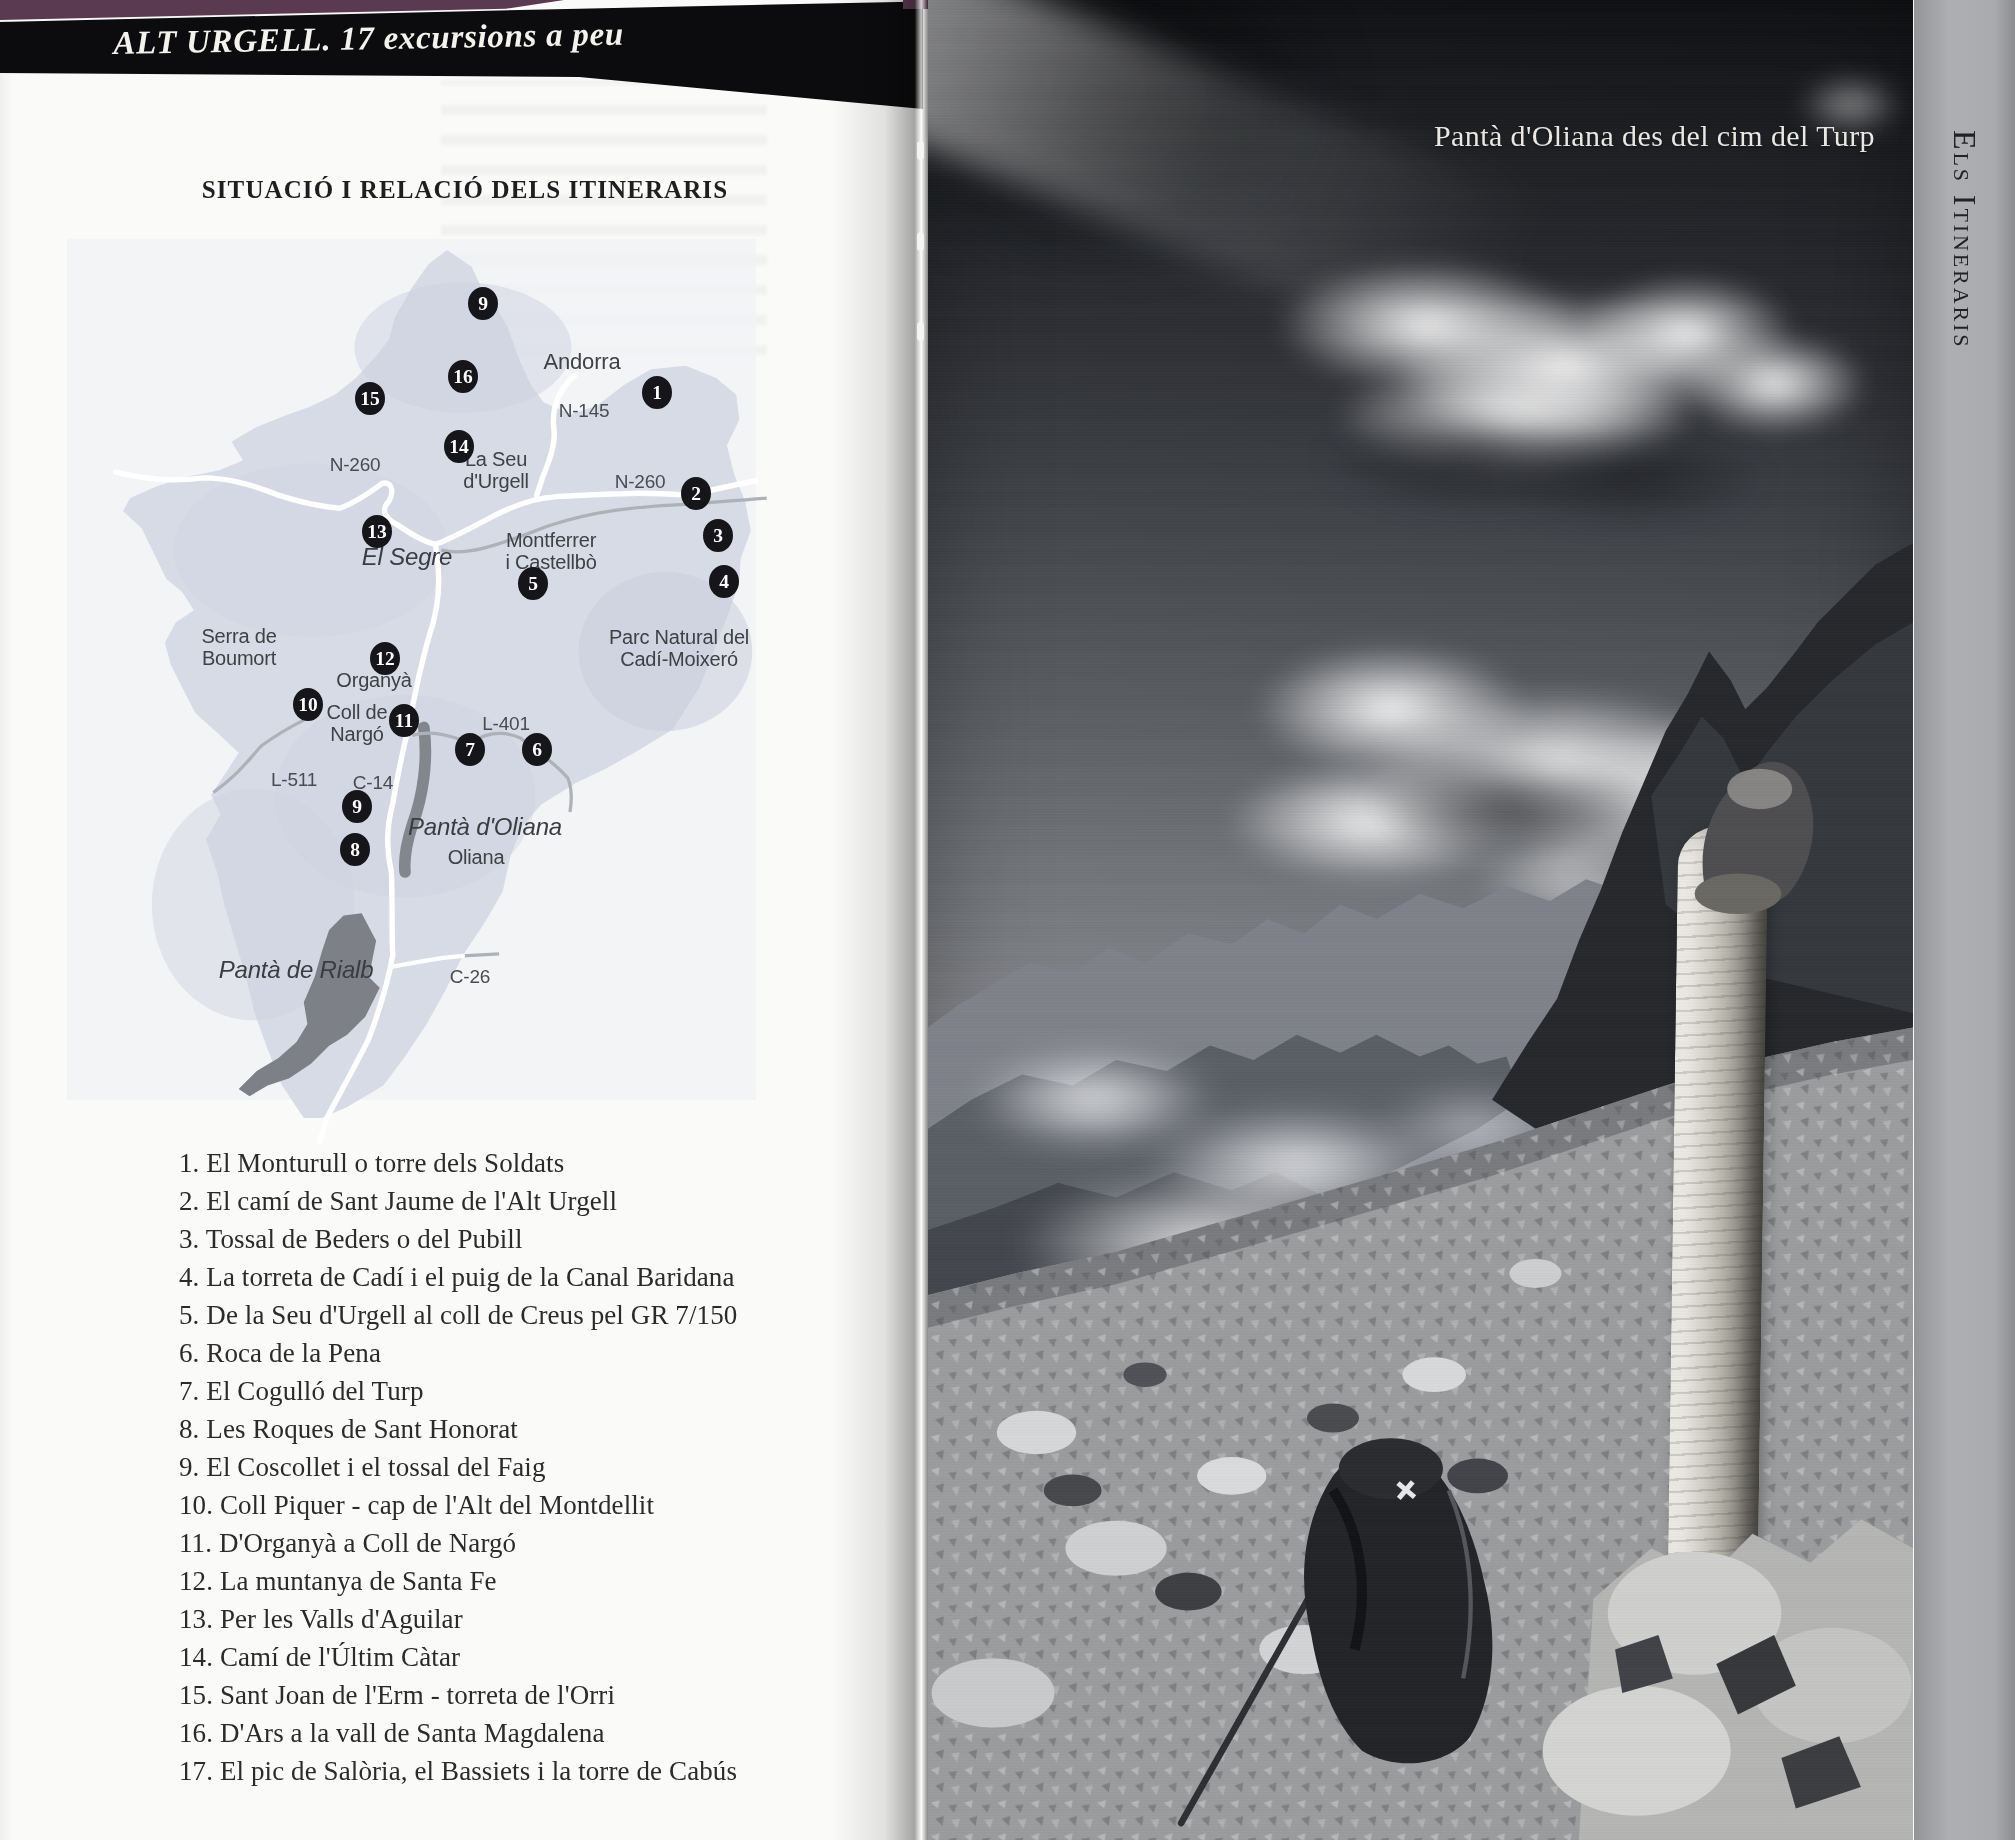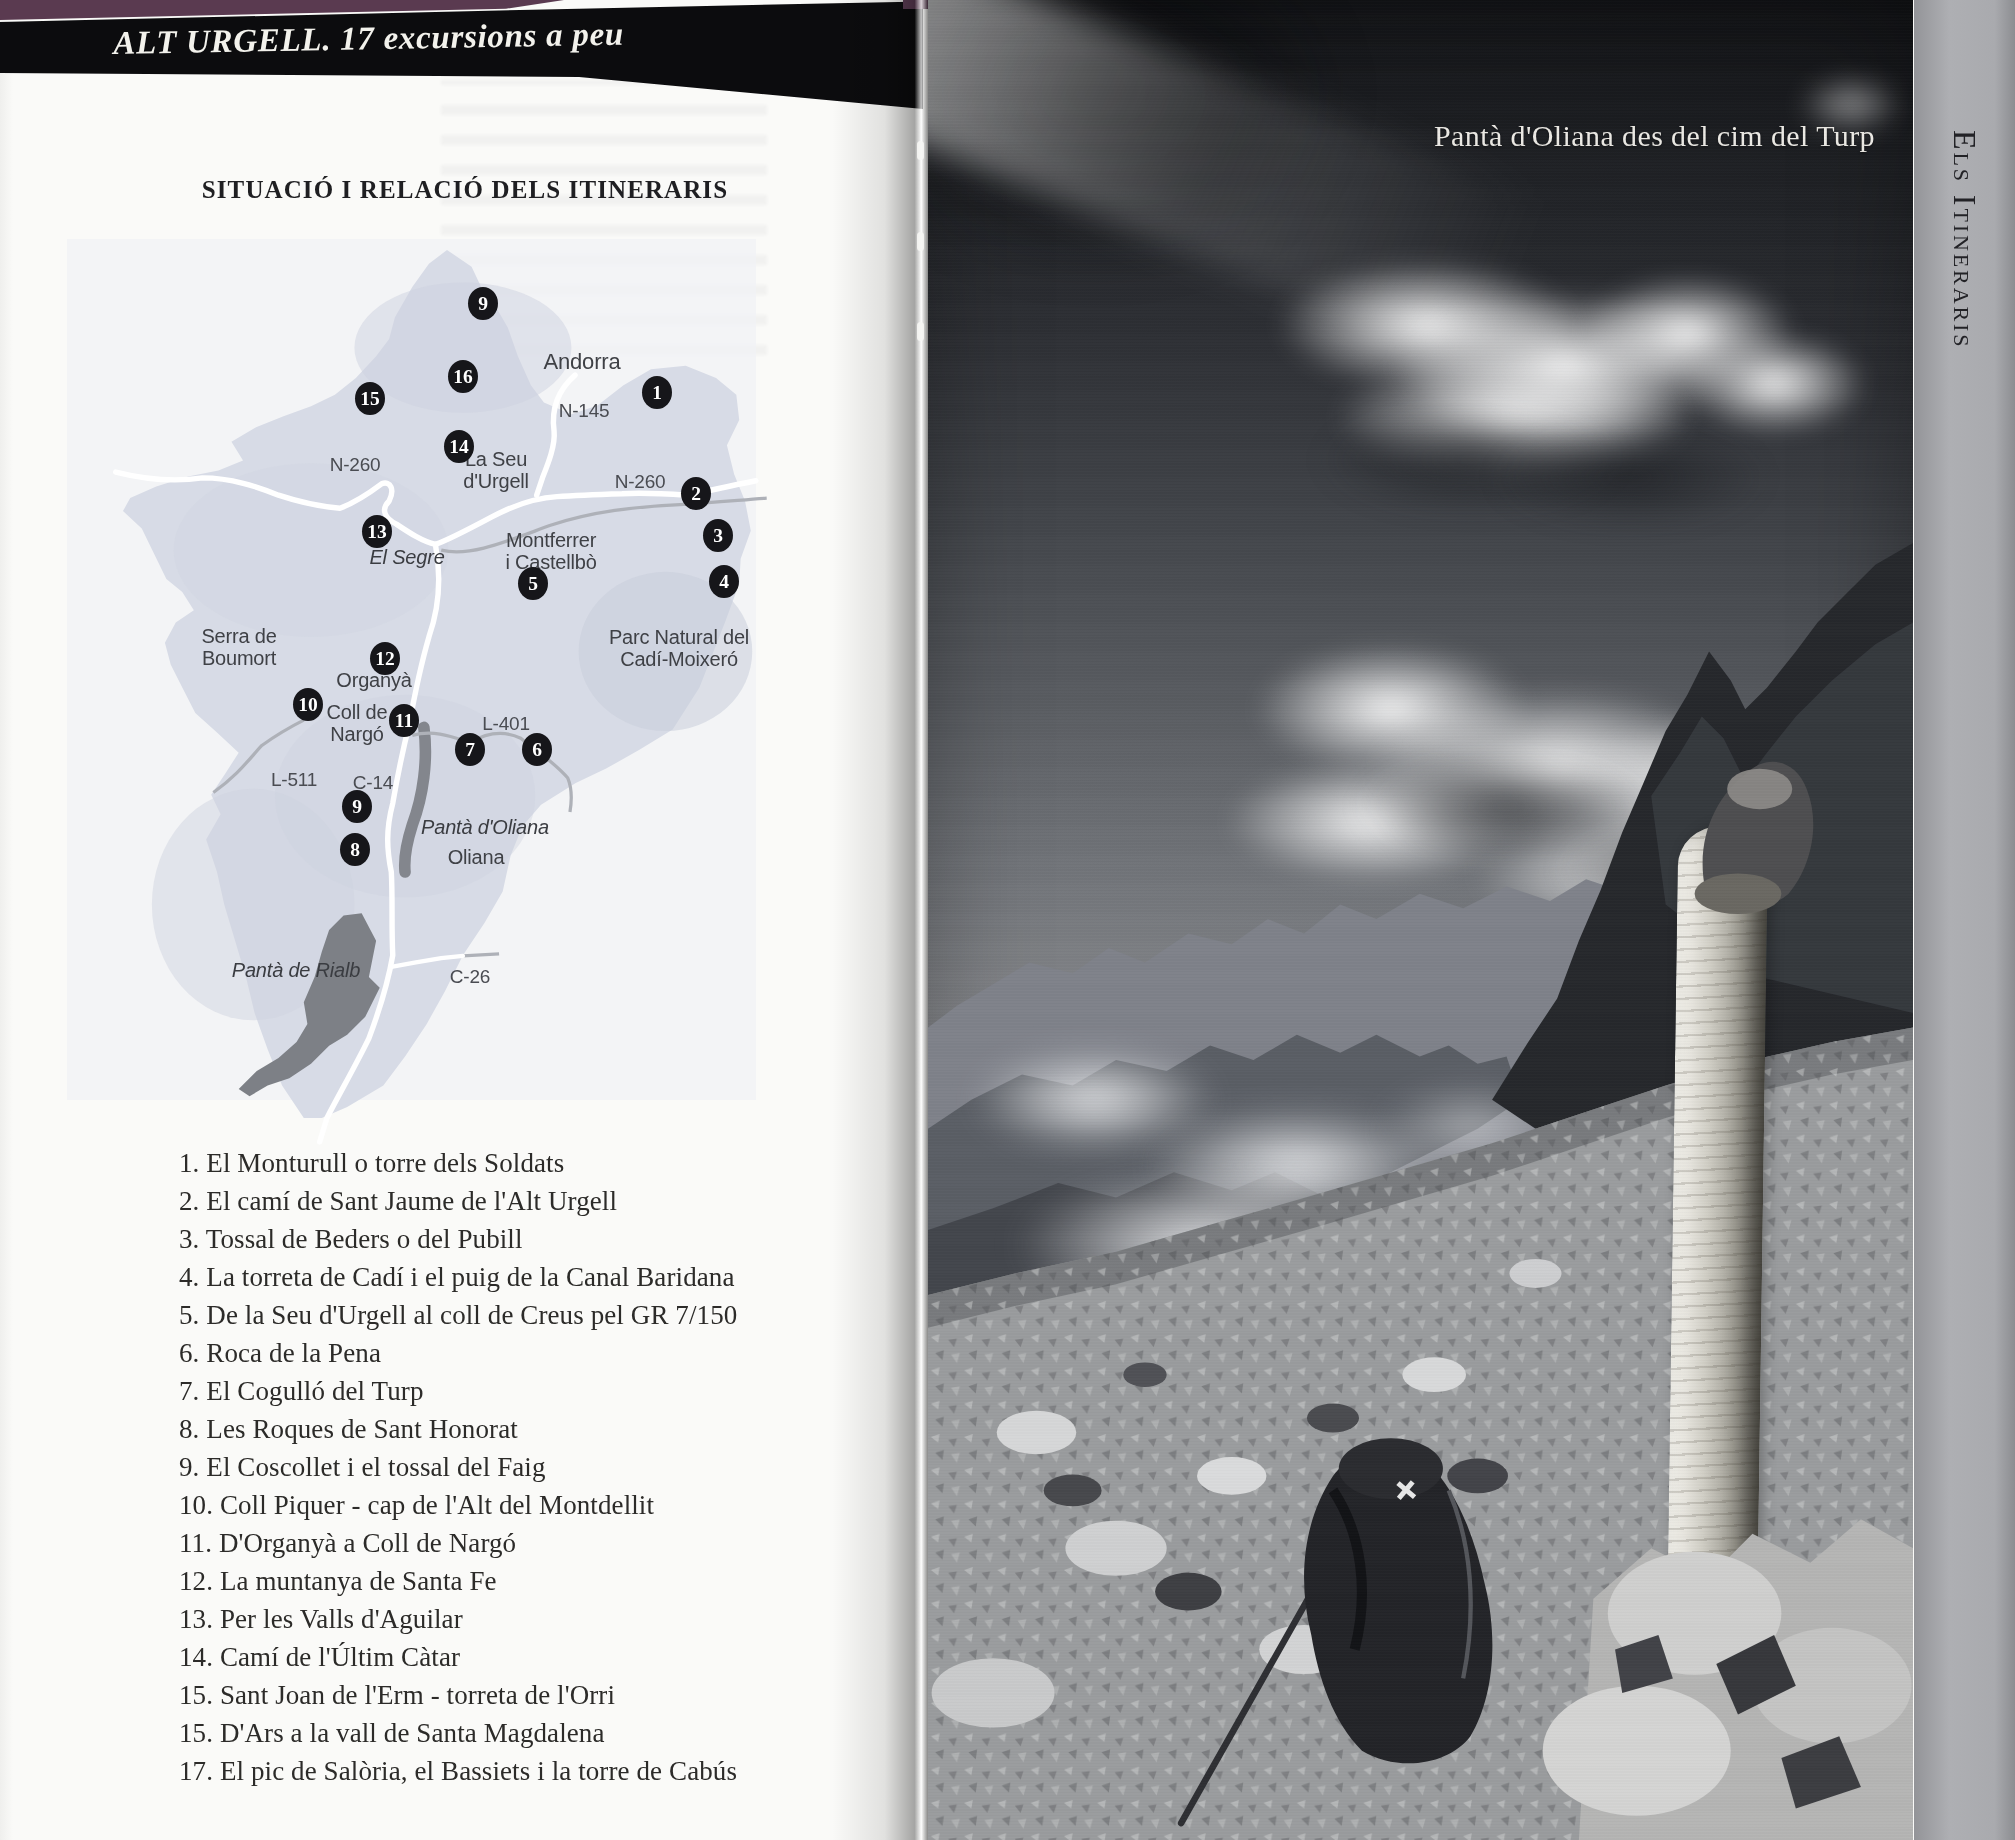--- a/index.html
+++ b/index.html
@@ -16,21 +16,21 @@
   #header-title{position:absolute;left:113px;top:24.6px;transform:rotate(-1.05deg);transform-origin:left top;
      color:#f3f2ec;font-style:italic;font-weight:bold;font-size:33px;letter-spacing:0.7px;white-space:nowrap;}
   #map-tint{position:absolute;left:67px;top:239px;width:689px;height:861px;background:#f0f1f5;opacity:.75;}
   #map-title{position:absolute;left:465px;top:190px;transform:translate(-50%,-50%);margin:0;
      font-size:25px;font-weight:bold;letter-spacing:1.1px;color:#1f1f22;white-space:nowrap;}
   #map-svg{position:absolute;left:0;top:0;}
   .ml{position:absolute;transform:translate(-50%,-50%);font-family:"Liberation Sans",sans-serif;
      color:#3f4146;text-align:center;white-space:pre-line;line-height:1.1;letter-spacing:-0.2px;}
   .ml.place{font-size:20px;} .ml.place-lg{font-size:22px;}
   .ml.road{font-size:19px;color:#4a4c52;}
-  .ml.water{font-size:20px;font-style:italic;color:#3a3c41;}
+  .ml.water{font-size:24px;font-style:italic;color:#3a3c41;}
   .mk{position:absolute;width:30px;height:33px;margin:-16.6px 0 0 -15px;background:#16161a;border-radius:50%;
      color:#fff;font:bold 19.5px/33px "Liberation Serif",serif;text-align:center;}
   #itinerary-list{position:absolute;left:161px;top:1126px;margin:18px;padding:0;list-style:none;}
   #itinerary-list li{font-size:27px;line-height:38px;color:#2c2b29;letter-spacing:0.1px;white-space:nowrap;}
   #bleed{position:absolute;left:441px;top:80px;width:326px;height:275px;opacity:.05;filter:blur(1.4px);
      background:repeating-linear-gradient(0deg,#5a5a66 0 10px,transparent 10px 30px);}
   
   #gutter{position:absolute;left:832px;top:0;width:96px;height:1841px;background:
      linear-gradient(90deg,rgba(0,0,0,0) 0,rgba(0,0,0,.10) 55%,rgba(0,0,0,.34) 86%,rgba(255,255,255,.75) 93%,rgba(0,0,0,.45) 100%);}
   .stitch{position:absolute;left:917px;width:7.2px;height:19px;background:#f6f6f4;border-radius:3.6px;opacity:.9;}
@@ -179,21 +179,21 @@
         <li>6. Roca de la Pena</li>
         <li>7. El Cogulló del Turp</li>
         <li>8. Les Roques de Sant Honorat</li>
         <li>9. El Coscollet i el tossal del Faig</li>
         <li>10. Coll Piquer - cap de l'Alt del Montdellit</li>
         <li>11. D'Organyà a Coll de Nargó</li>
         <li>12. La muntanya de Santa Fe</li>
         <li>13. Per les Valls d'Aguilar</li>
         <li>14. Camí de l'Últim Càtar</li>
         <li>15. Sant Joan de l'Erm - torreta de l'Orri</li>
-        <li>15. D'Ars a la vall de Santa Magdalena</li>
+        <li>16. D'Ars a la vall de Santa Magdalena</li>
         <li>17. El pic de Salòria, el Bassiets i la torre de Cabús</li>
       </ol>
   </div>
 
   <div id="gutter"></div>
   <div class="stitch" style="top:141px"></div>
   <div class="stitch" style="top:232px"></div>
   <div class="stitch" style="top:322px"></div>
 
   <div id="photo">

